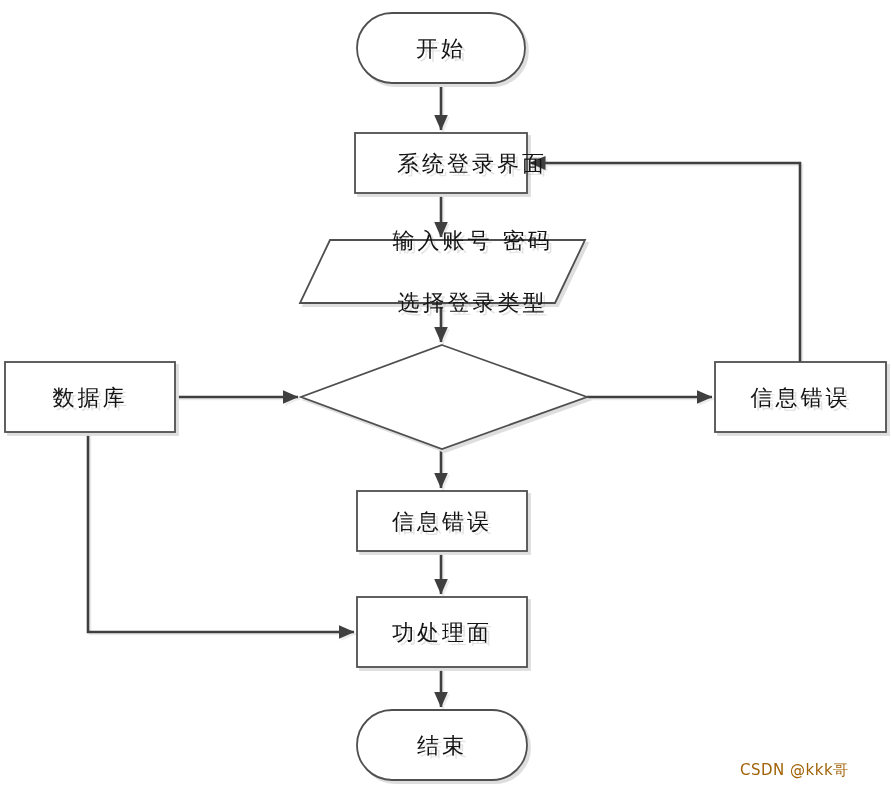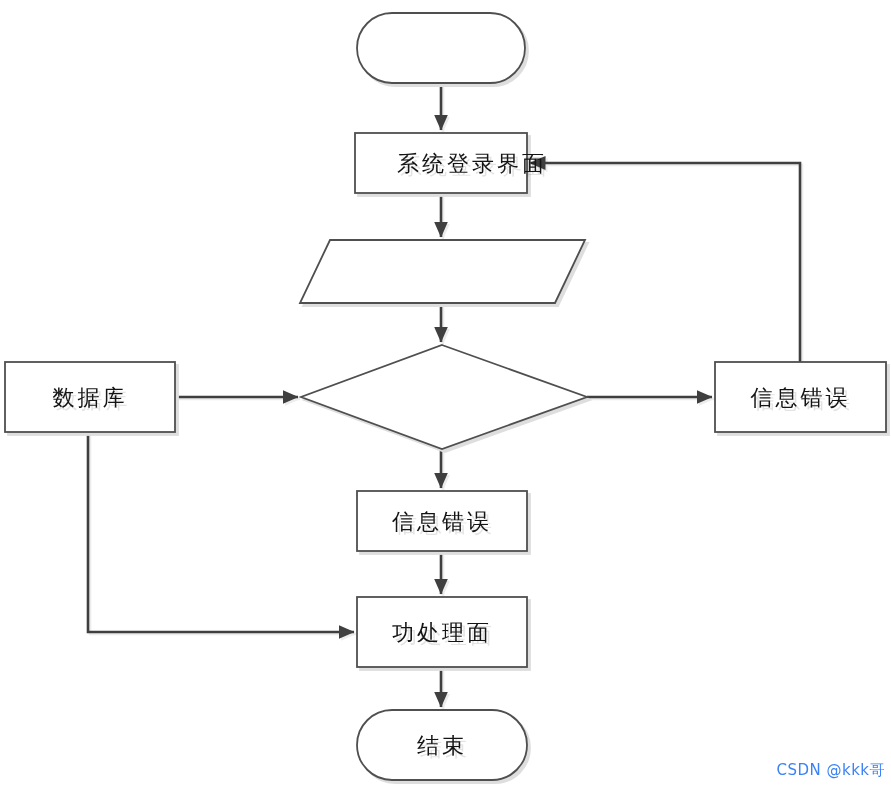--- a/index.html
+++ b/index.html
@@ -47,25 +47,25 @@
     text-shadow: 3px 3px 0 rgba(60,60,60,0.14);
     pointer-events: none;
     white-space: pre;
   }
   .node-label .two-line { display: block; }
   .watermark {
     position: absolute;
     left: 740px;
     top: 761px;
     width: 145px;
-    text-align: right;
+    text-align: left;
     font-family: "DejaVu Sans", "Liberation Sans", sans-serif;
     font-size: 15px;
     letter-spacing: 0.5px;
-    color: #3b82f6;
+    color: #a16207;
   }
 </style>
 </head>
 <body>
 
 <div id="canvas">
 
   <svg id="flow-svg" viewBox="0 0 891 791">
     <defs>
       <marker id="arrow" markerUnits="userSpaceOnUse" markerWidth="17" markerHeight="15" refX="15.5" refY="7" orient="auto">
@@ -88,23 +88,30 @@
     <rect class="shape" x="355" y="133" width="172" height="60"></rect>
     <polygon class="shape" points="330,240 585,240 555,303 300,303"></polygon>
     <polygon class="shape" points="442,345 587,397 442,449 301,397"></polygon>
     <rect class="shape" x="5" y="362" width="170" height="70"></rect>
     <rect class="shape" x="715" y="362" width="171" height="70"></rect>
     <rect class="shape" x="357" y="491" width="170" height="60"></rect>
     <rect class="shape" x="357" y="597" width="170" height="70"></rect>
     <rect class="shape" x="357" y="710" width="170" height="70" rx="35" ry="35"></rect>
   </svg>
 
+  <div class="node-label" style="left:357px; top:13px;  width:168px; height:70px;">开始</div>
 
   <div class="node-label" style="left:355px; top:133px; width:172px; height:60px;margin-left:31px;">系统登录界面</div>
 
+  <div class="node-label" style="left:300px; top:240px; width:285px; height:63px;">
+    <span class="two-line">
+      <span>输入账号 密码</span><br>
+      <span>选择登录类型</span>
+    </span>
+  </div>
 
 
   <div class="node-label" style="left:5px; top:362px; width:170px; height:70px;">数据库</div>
 
   <div class="node-label" style="left:715px; top:362px; width:171px; height:70px;">信息错误</div>
 
   <div class="node-label" style="left:357px; top:491px; width:170px; height:60px;">信息错误</div>
 
   <div class="node-label" style="left:357px; top:597px; width:170px; height:70px;border-radius:12px;">功处理面</div>
 

